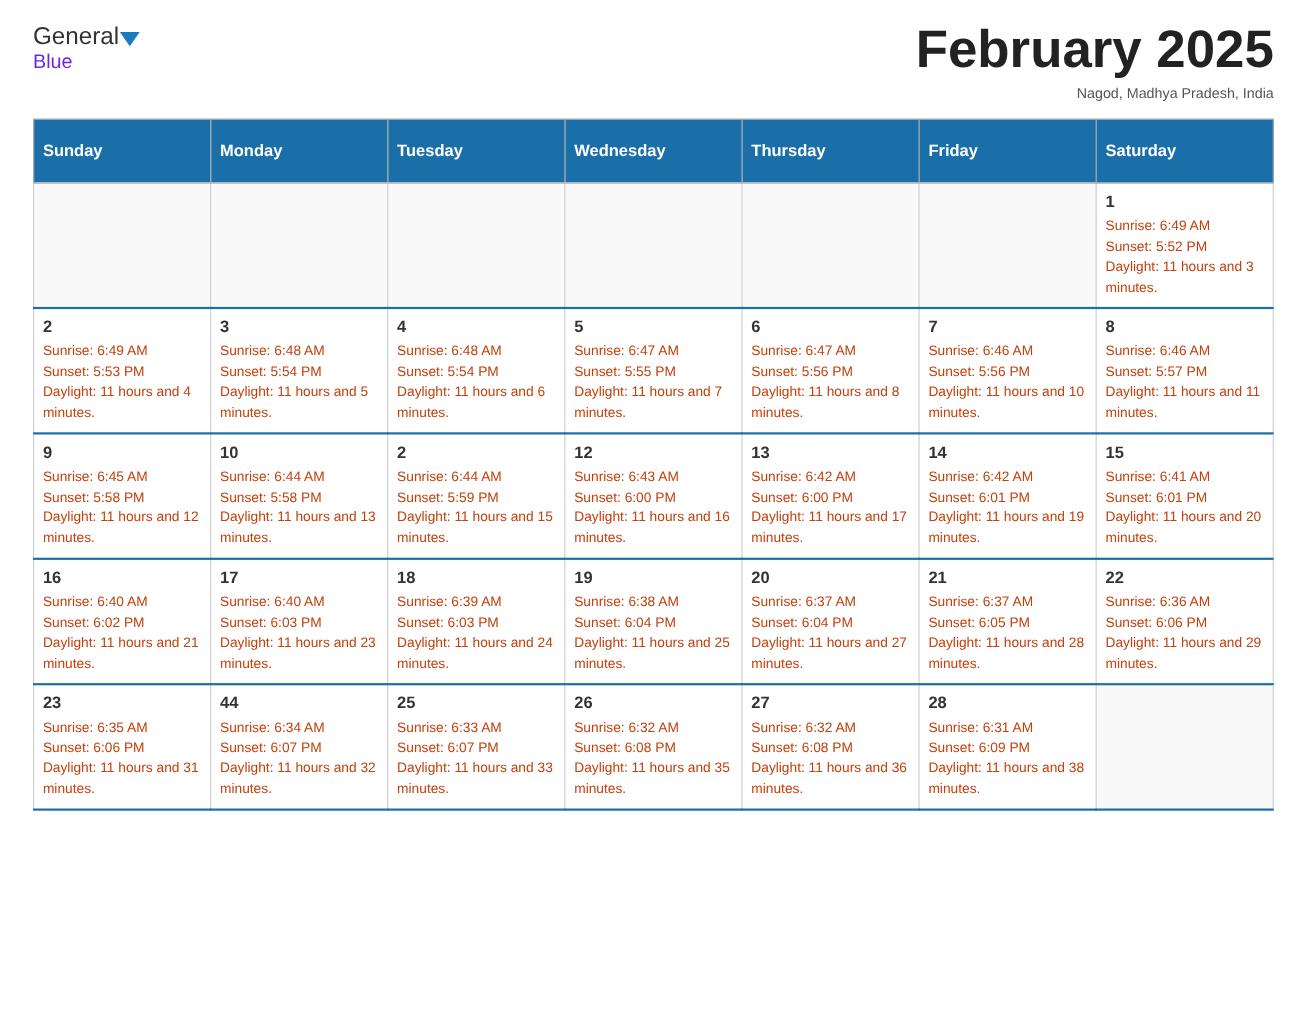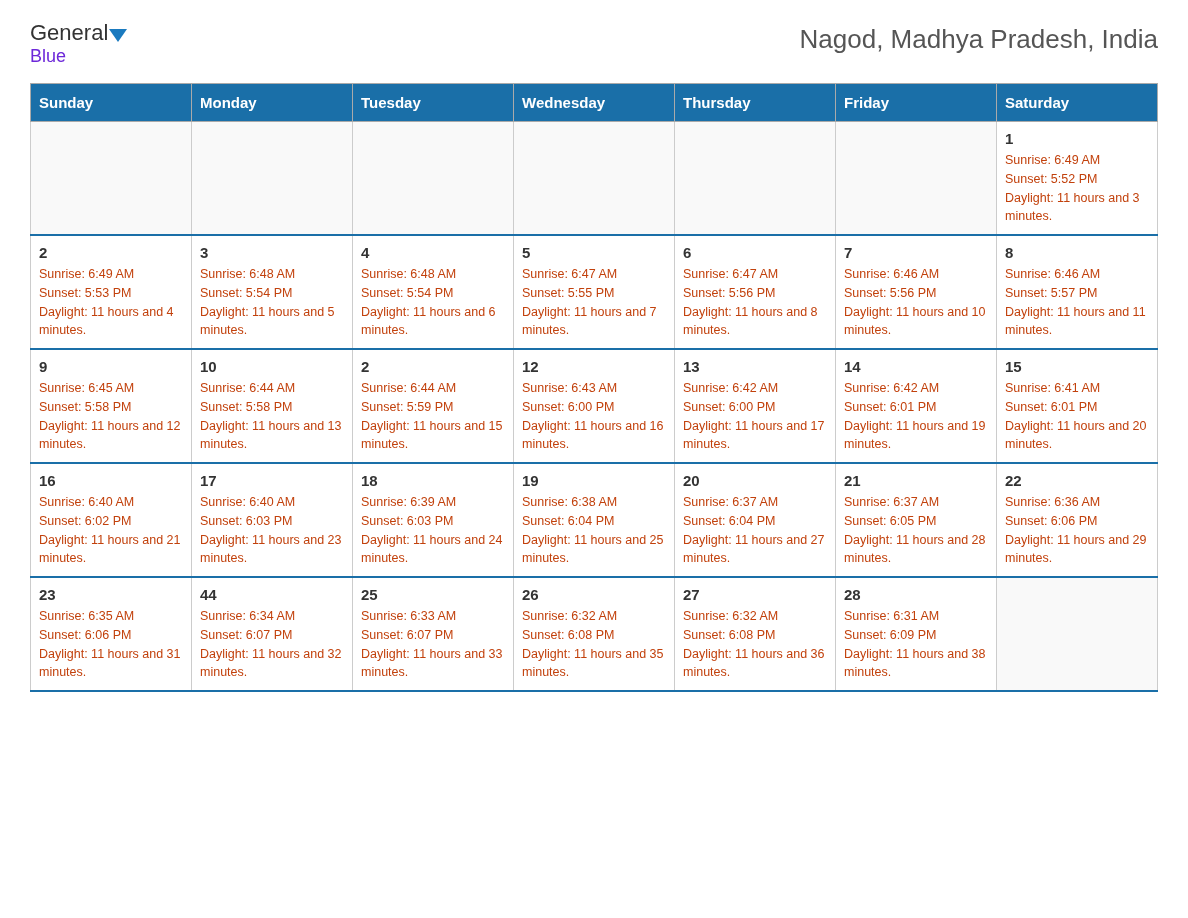--- a/index.html
+++ b/index.html
@@ -23,35 +23,35 @@
     .title-section {
       text-align: right;
     }
     .month-title {
       font-size: 48px;
       font-weight: bold;
       color: #222;
       line-height: 1.1;
     }
     .location {
-      font-size: 26px;
+      font-size: 13px;
       color: #555;
       margin-top: 4px;
     }
     .calendar {
       width: 100%;
       border-collapse: collapse;
       border: 1px solid #aaa;
     }
     .calendar thead tr th {
       background-color: #1a6fa8;
       color: #fff;
       font-size: 15px;
       font-weight: bold;
-      padding: 10px 8px;
+      padding: 20px 8px;
       text-align: left;
       border: 1px solid #aaa;
     }
     .calendar tbody tr td {
       vertical-align: top;
       padding: 8px 8px 8px 8px;
       border: 1px solid #ccc;
       width: calc(100% / 7);
       min-height: 90px;
       font-size: 13px;
@@ -108,20 +108,21 @@
   <div class="logo">
     <div class="logo-row">
       <span class="logo-text-general">General</span>
       <span class="logo-arrow"></span>
     </div>
     <div>
       <span class="logo-text-blue">Blue</span>
     </div>
   </div>
   <div class="title-section">
+    <div class="month-title">February 2025</div>
     <div class="location">Nagod, Madhya Pradesh, India</div>
   </div>
 </div>
 
 <table class="calendar">
   <thead>
     <tr>
     <th>Sunday</th>
         <th>Monday</th>
         <th>Tuesday</th>

